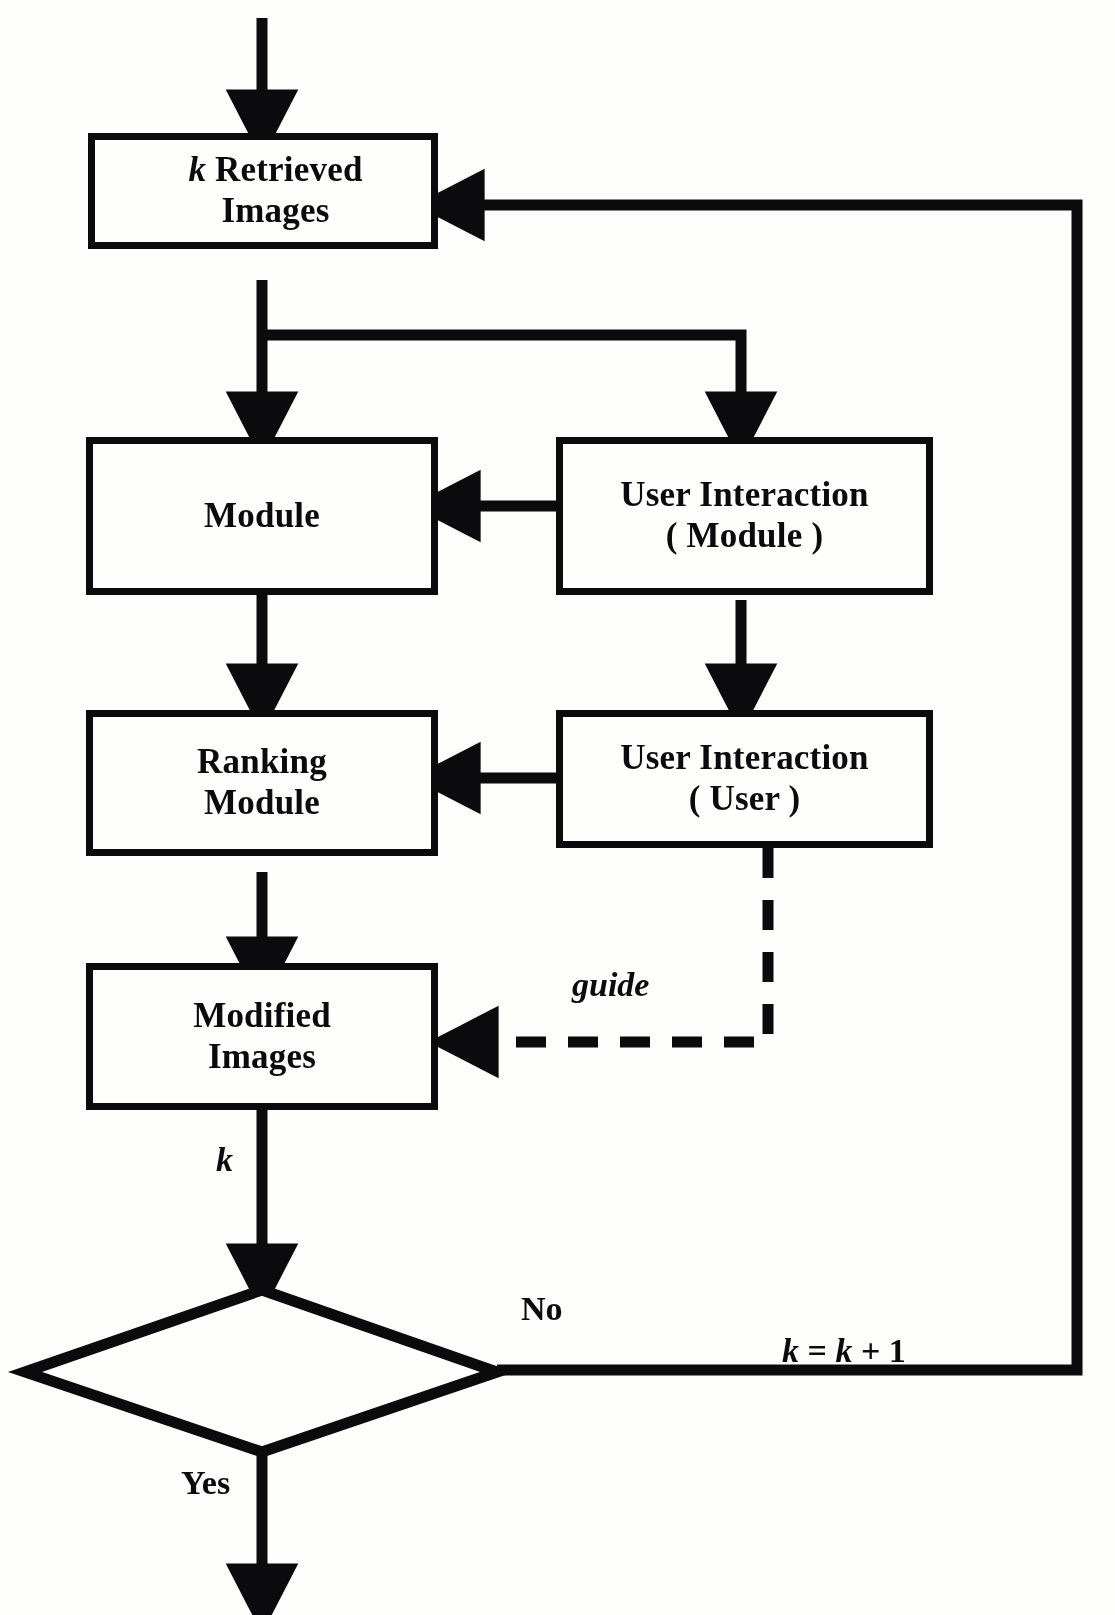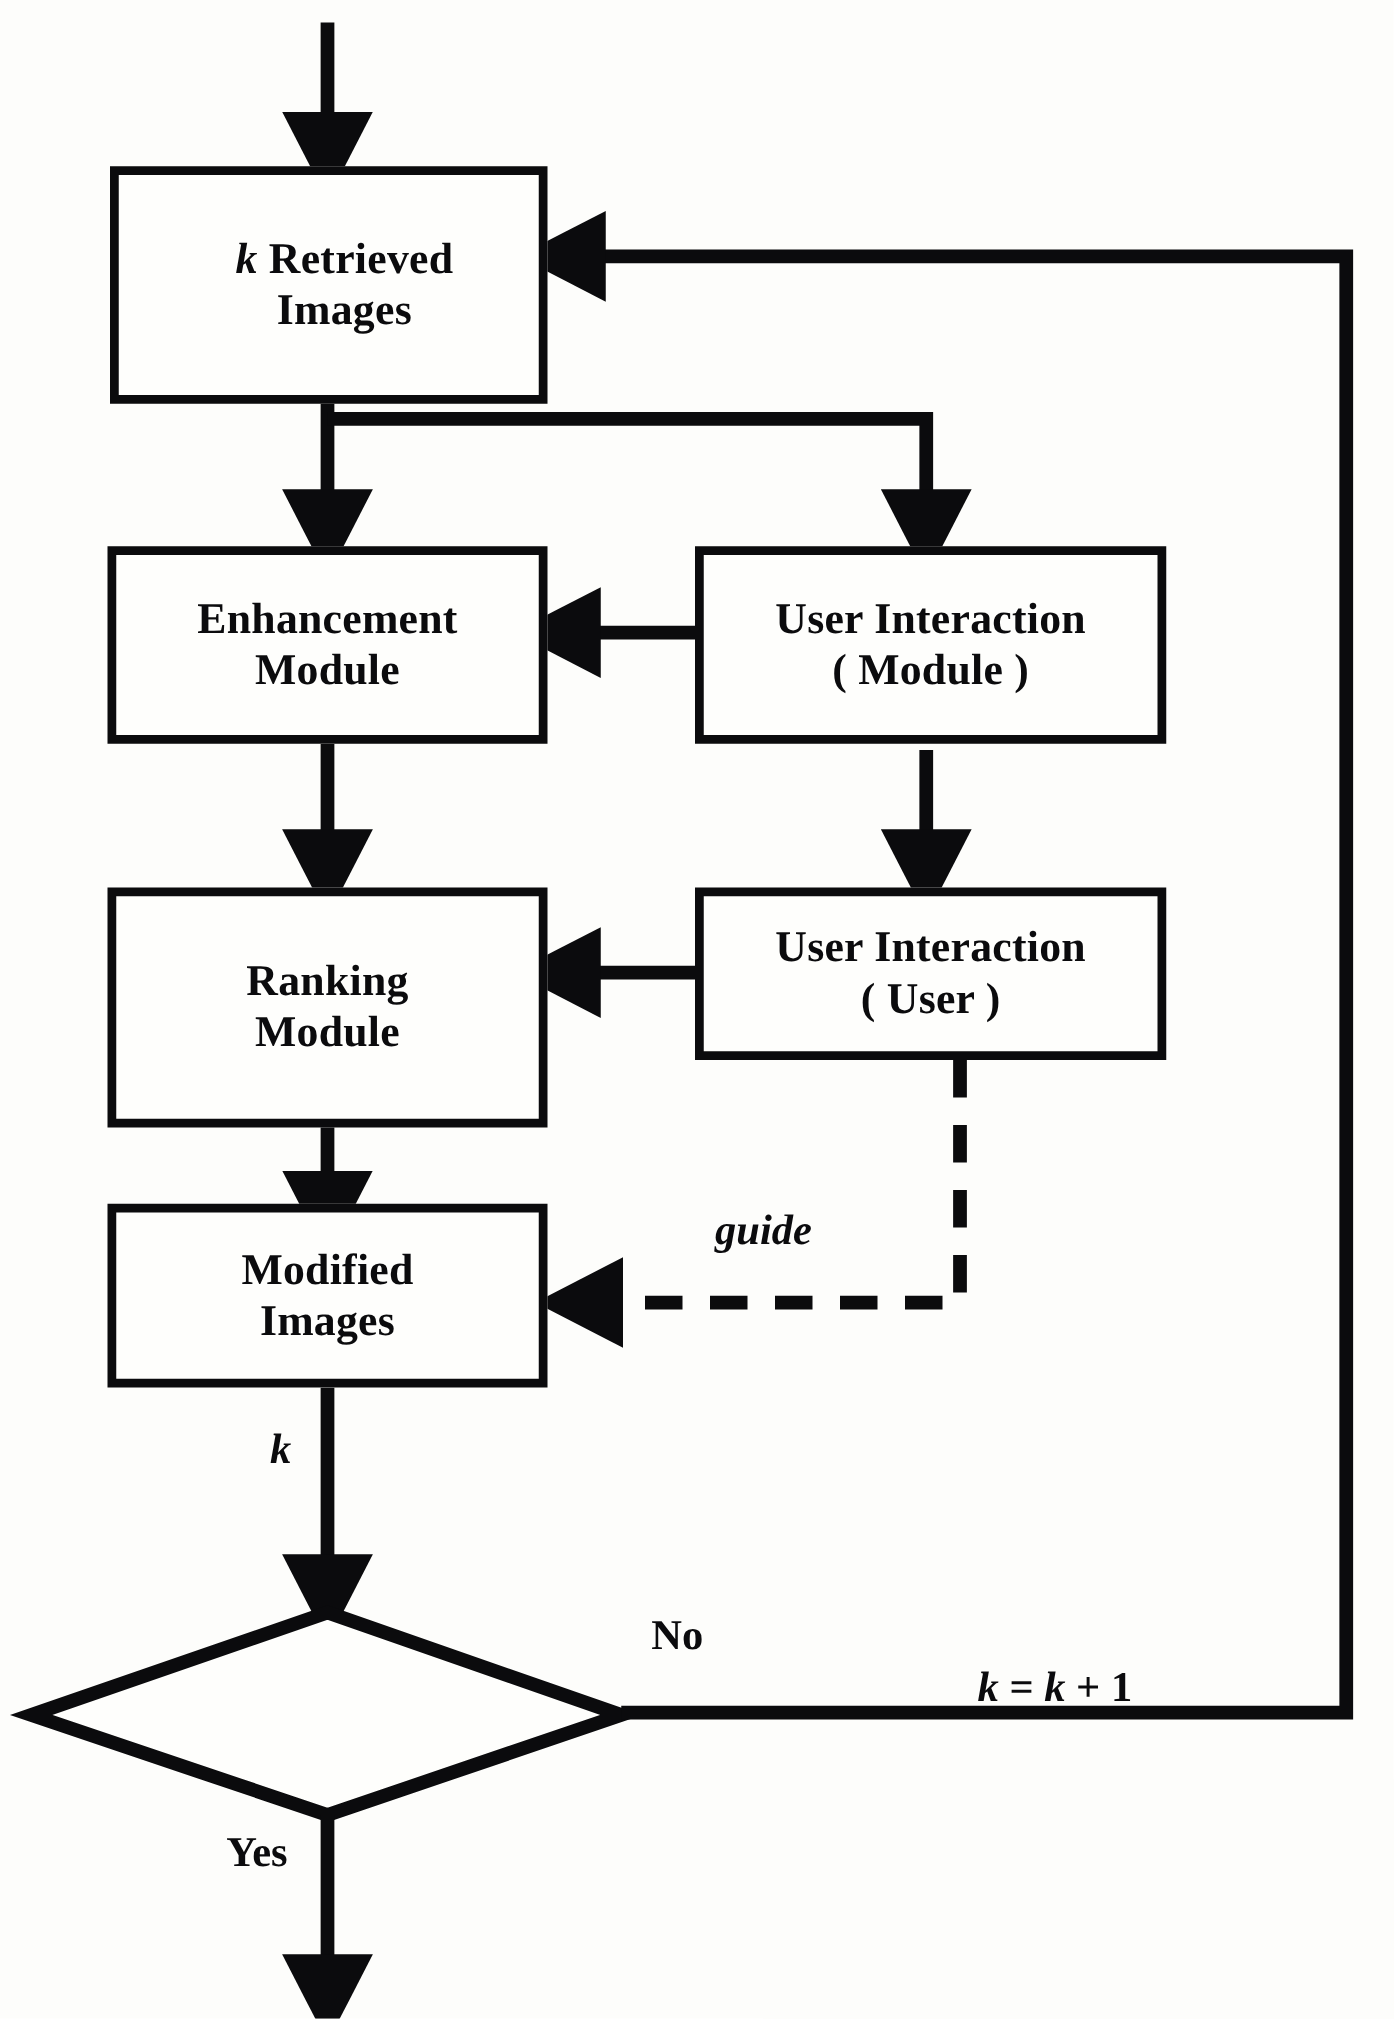--- a/index.html
+++ b/index.html
@@ -89,36 +89,35 @@
 
     <path d="M262,1110 L262,1272" stroke="#0b0b0d" stroke-width="11" fill="none" marker-end="url(#ah)"></path>
 
     <path d="M262,1290 L497,1372 L262,1452 L25,1372 Z" stroke="#0b0b0d" stroke-width="11" fill="#fefefc" stroke-linejoin="miter"></path>
 
     <path d="M497,1370 L1077,1370 L1077,205 L456,205" stroke="#0b0b0d" stroke-width="11" fill="none" marker-end="url(#ah)"></path>
 
     <path d="M262,1452 L262,1592" stroke="#0b0b0d" stroke-width="11" fill="none" marker-end="url(#ah)"></path>
   </svg>
 
-  <div class="node" style="left:88px; top:133px; width:350px; height:190px;padding-left:25px;">
+  <div class="node" style="left:88px; top:133px; width:350px; height:116px;padding-left:25px;">
     <span class="ln"><em class="ital">k</em><span> Retrieved</span></span>
     <span class="ln">Images</span>
   </div>
 
   <div class="node" style="left:86px; top:437px; width:352px; height:158px;">
-    <span class="ln">Enhancement</span>
     <span class="ln">Module</span>
   </div>
 
   <div class="node" style="left:556px; top:437px; width:377px; height:158px;">
     <span class="ln">User Interaction</span>
     <span class="ln">( Module )</span>
   </div>
 
-  <div class="node" style="left:86px; top:710px; width:352px; height:192px;">
+  <div class="node" style="left:86px; top:710px; width:352px; height:146px;">
     <span class="ln">Ranking</span>
     <span class="ln">Module</span>
   </div>
 
   <div class="node" style="left:556px; top:710px; width:377px; height:138px;">
     <span class="ln">User Interaction</span>
     <span class="ln">( User )</span>
   </div>
 
   <div class="node" style="left:86px; top:963px; width:352px; height:147px;align-items:center;">

